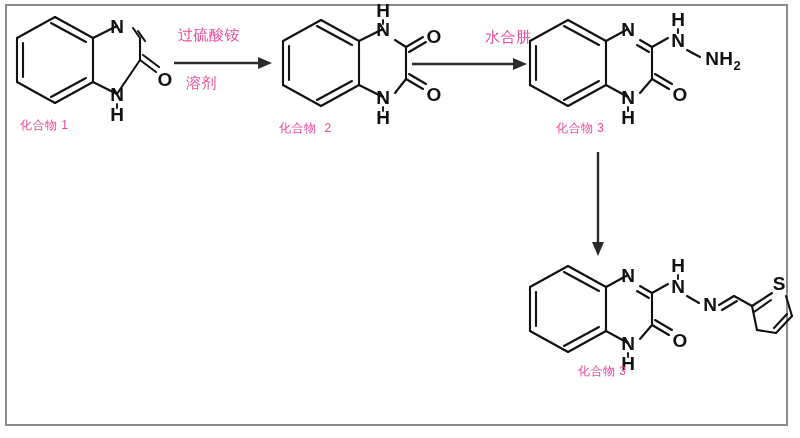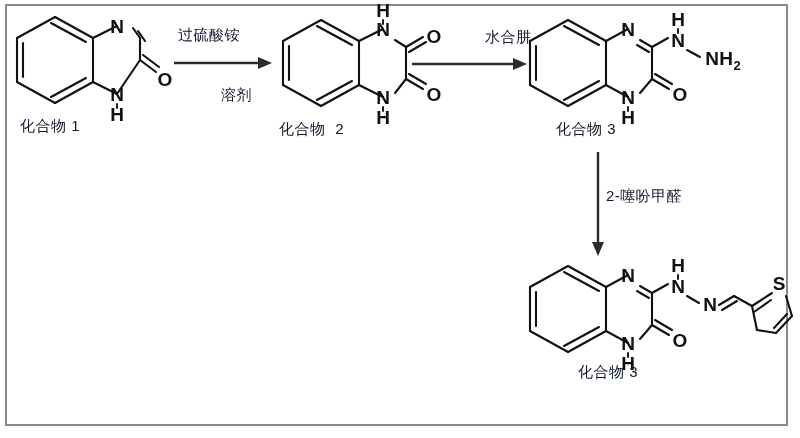--- a/index.html
+++ b/index.html
@@ -25,25 +25,25 @@
     box-sizing: border-box;
   }
   .scheme-svg {
     position: absolute;
     left: 0;
     top: 0;
   }
   .lbl {
     position: absolute;
     font-family: "Liberation Sans", sans-serif;
-    color: #0f172a;
+    color: #ec4899;
     white-space: nowrap;
   }
   .cmp-label {
-    font-size: 15px;
+    font-size: 12px;
     letter-spacing: 0.5px;
   }
   .cond-label {
     font-size: 15px;
     letter-spacing: 0.5px;
   }
   .iupac-label {
     font-size: 16px;
     letter-spacing: 0px;
   }
@@ -259,19 +259,18 @@
   <div class="lbl cmp-label" style="left:20px; top:117px;">化合物 1</div>
 
   <div class="lbl cmp-label" style="left:279px; top:120px;font-family:Liberation Mono, monospace;">化合物 2</div>
 
   <div class="lbl cmp-label" style="left:556px; top:120px;">化合物 3</div>
 
   <div class="lbl cmp-label" style="left:578px; top:363px;">化合物 3</div>
 
 
   <div class="lbl cond-label" style="left:178px; top:26px;">过硫酸铵</div>
-  <div class="lbl cond-label" style="left:186px; top:86px;margin-left:35px;">溶剂</div>
+  <div class="lbl cond-label" style="left:186px; top:74px;">溶剂</div>
 
   <div class="lbl cond-label" style="left:437px; top:28px;margin-left:48px;">水合肼</div>
 
-  <div class="lbl cond-label" style="left:606px; top:187px;">2-噻吩甲醛</div>
 
 </div>
 
 </body></html>

